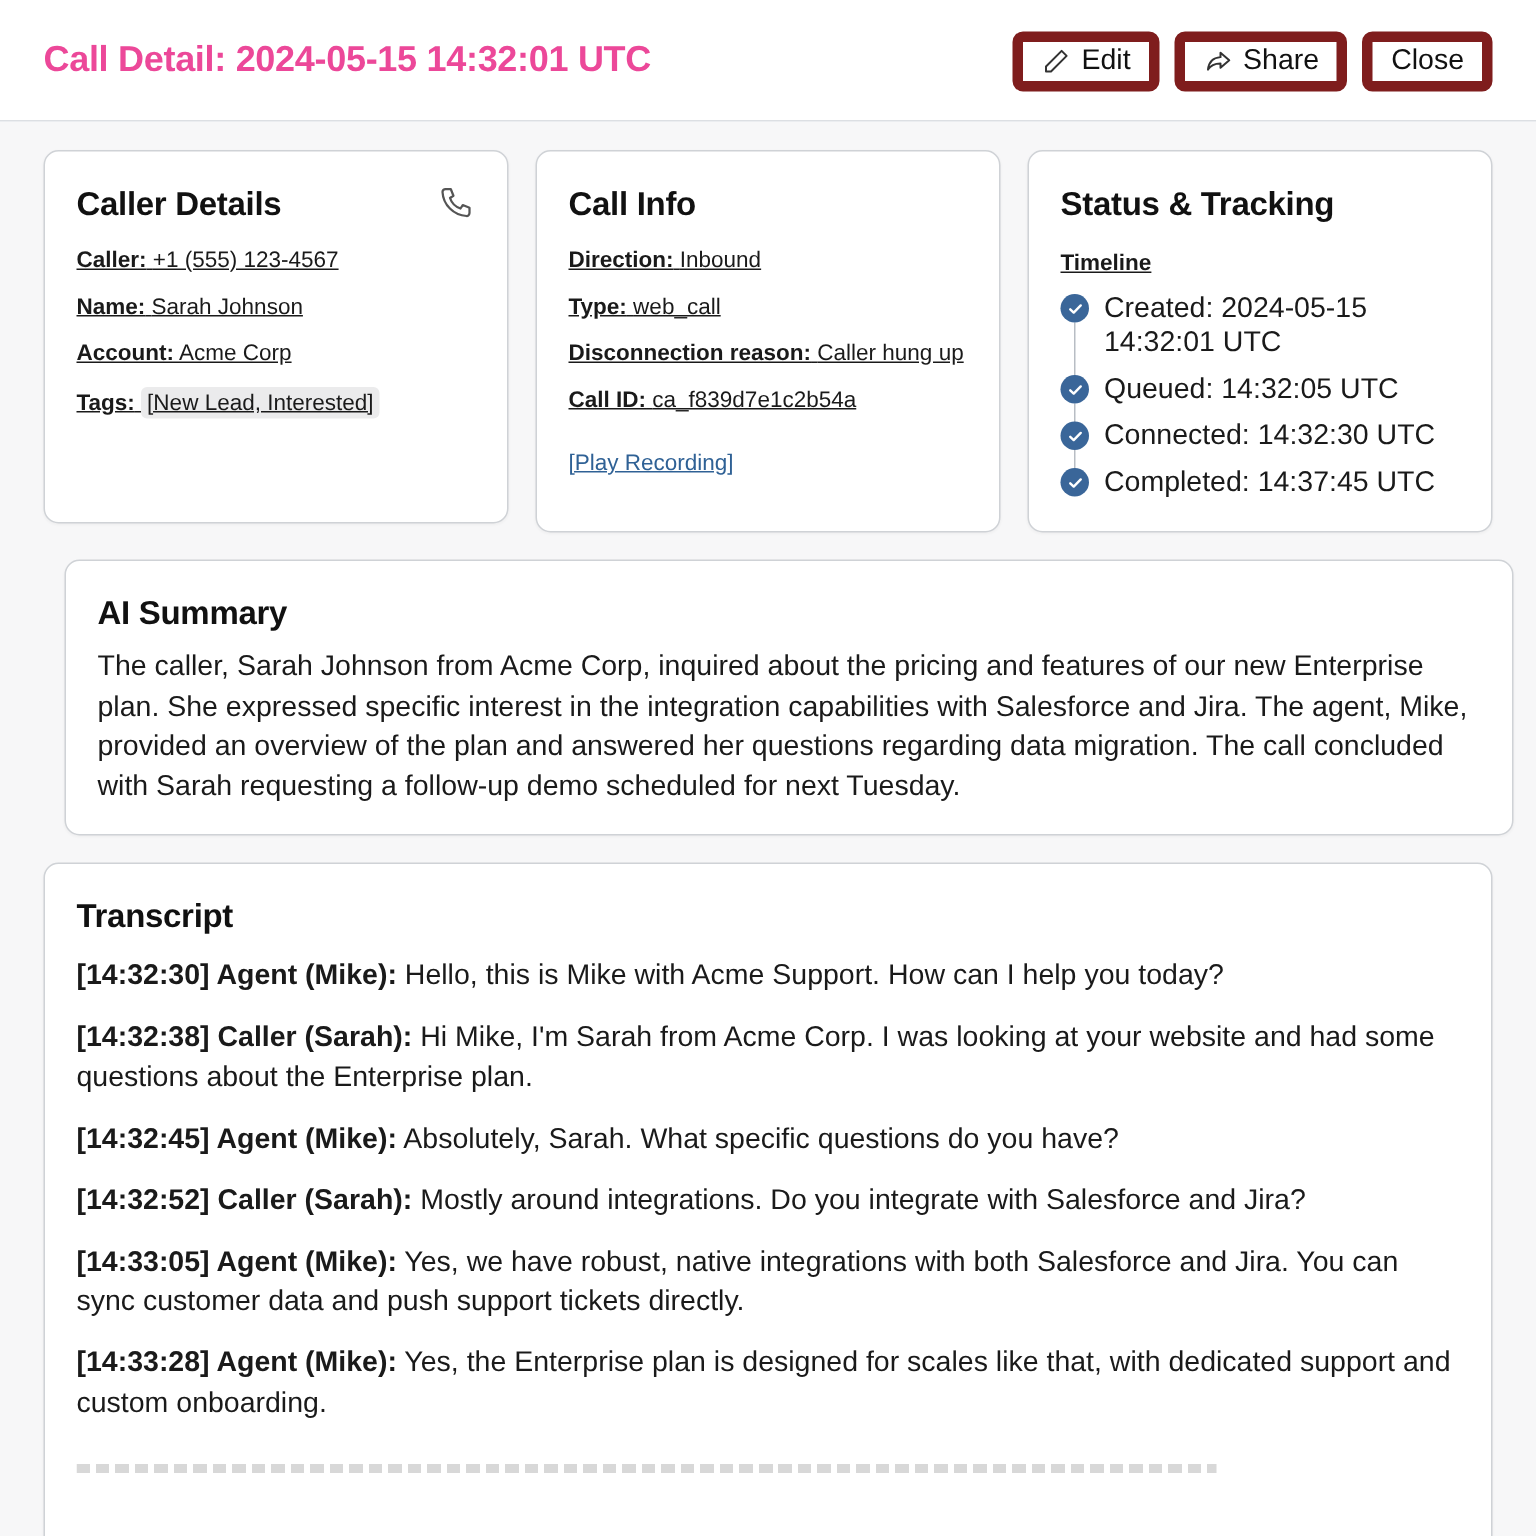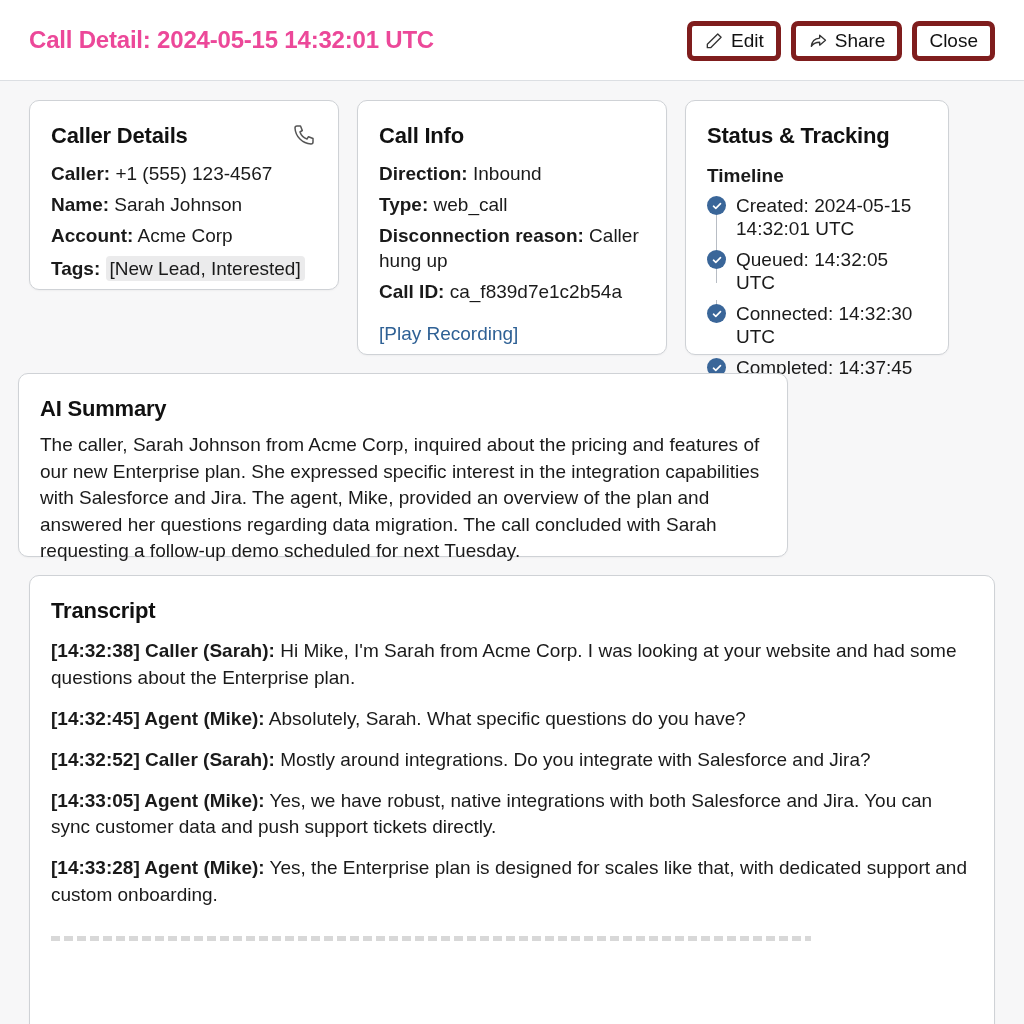--- a/index.html
+++ b/index.html
@@ -15,41 +15,41 @@
       border-bottom: 1px solid #dcdfe3;
     }
     .page-title {
       position: absolute; left: 29px; top: 26px;
       font-size: 24px; font-weight: bold; letter-spacing: -0.2px;
       color: #ec4899;
     }
     .toolbar { position: absolute; right: 29px; top: 21px; display: flex; gap: 10px; }
     .btn {
       height: 40px; padding: 12px 12px;
-      border: 5px solid #7f1d1d; border-radius: 7px; background: #fff;
+      border: 7px solid #7f1d1d; border-radius: 7px; background: #fff;
       display: flex; align-items: center; gap: 7px;
       font-size: 19px; color: #111; cursor: pointer;
       font-family: "Liberation Sans", sans-serif;
     }
     .btn svg { width: 20px; height: 20px; }
 
     .card {
       position: absolute; background: #fff;
       border: 1px solid #cfd2d6; border-radius: 10px;
       box-shadow: 0 1px 2px rgba(0,0,0,0.04);
     }
     .card-title {
       font-size: 22px; font-weight: bold; color: #111; letter-spacing: -0.2px;
     }
-    .field { font-size: 19px; line-height: 25px; color: #1a1a1a; }
+    .field { font-size: 15px; line-height: 25px; color: #1a1a1a; text-decoration: underline; }
     .field b { font-weight: bold; }
 
-    #card-caller { left: 29px; top: 100px; width: 310px; height: 190px; }
+    #card-caller { left: 29px; top: 100px; width: 310px; height: 249px; }
     #card-callinfo { left: 357px; top: 100px; width: 310px; height: 255px; }
-    #card-status { left: 685px; top: 100px; width: 264px; height: 255px; }
+    #card-status { left: 685px; top: 100px; width: 310px; height: 255px; }
     .card-inner { position: absolute; left: 21px; top: 22px; right: 18px; }
 
     .phone-icon { position: absolute; right: 22px; top: 22px; width: 24px; height: 24px; }
 
     .tag-chip {
       background: #ebebec; border-radius: 4px; padding: 2px 4px;
     }
     .link { color: #2f6195; cursor: pointer; margin-top: 17px; }
 
     .timeline { position: relative; margin-top: 6px; }
@@ -57,21 +57,21 @@
     .tl-check {
       position: absolute; left: 0; top: 2px; width: 19px; height: 19px;
       border-radius: 50%; background: #3a6699;
       display: flex; align-items: center; justify-content: center;
     }
     .tl-check svg { width: 12px; height: 12px; }
     .tl-line {
       position: absolute; left: 9px; width: 1px; background: #b8bdc4;
     }
 
-    #card-summary { left: 18px; top: 373px; width: 770px; height: 184px; }
+    #card-summary { left: 43px; top: 373px; width: 966px; height: 184px; }
     .summary-text {
       margin-top: 10px; font-size: 19px; line-height: 26.5px; color: #1a1a1a;
     }
 
     #card-transcript { left: 29px; top: 575px; width: 966px; height: 470px; overflow: hidden; }
     .transcript-list { margin-top: 14px; }
     .t-line { font-size: 19px; line-height: 26.5px; color: #1a1a1a; margin-bottom: 14.5px; }
     .t-line b { font-weight: bold; }
     .t-line.faded { color: #c8c8c8; }
     .fade-overlay {
@@ -206,20 +206,23 @@
     <div class="card-title">AI Summary</div>
     <div class="summary-text">The caller, Sarah Johnson from Acme Corp, inquired about the pricing and features of our new Enterprise plan. She expressed specific interest in the integration capabilities with Salesforce and Jira. The agent, Mike, provided an overview of the plan and answered her questions regarding data migration. The call concluded with Sarah requesting a follow-up demo scheduled for next Tuesday.</div>
   </div>
 </div>
 
 <div class="card" id="card-transcript">
   <div class="card-inner">
     <div class="card-title">Transcript</div>
     <div class="transcript-list">
       <div class="t-line">
+        <b>[14:32:30] Agent (Mike):</b><span style="white-space:pre-wrap;"> Hello, this is Mike with Acme Support. How can I help you today?</span>
+      </div>
+      <div class="t-line">
         <b>[14:32:38] Caller (Sarah):</b> <span>Hi Mike, I'm Sarah from Acme Corp. I was looking at your website and had some questions about the Enterprise plan.</span>
       </div>
       <div class="t-line">
         <b>[14:32:45] Agent (Mike):</b> <span>Absolutely, Sarah. What specific questions do you have?</span>
       </div>
       <div class="t-line">
         <b>[14:32:52] Caller (Sarah):</b> <span>Mostly around integrations. Do you integrate with Salesforce and Jira?</span>
       </div>
       <div class="t-line">
         <b>[14:33:05] Agent (Mike):</b> <span>Yes, we have robust, native integrations with both Salesforce and Jira. You can sync customer data and push support tickets directly.</span>

